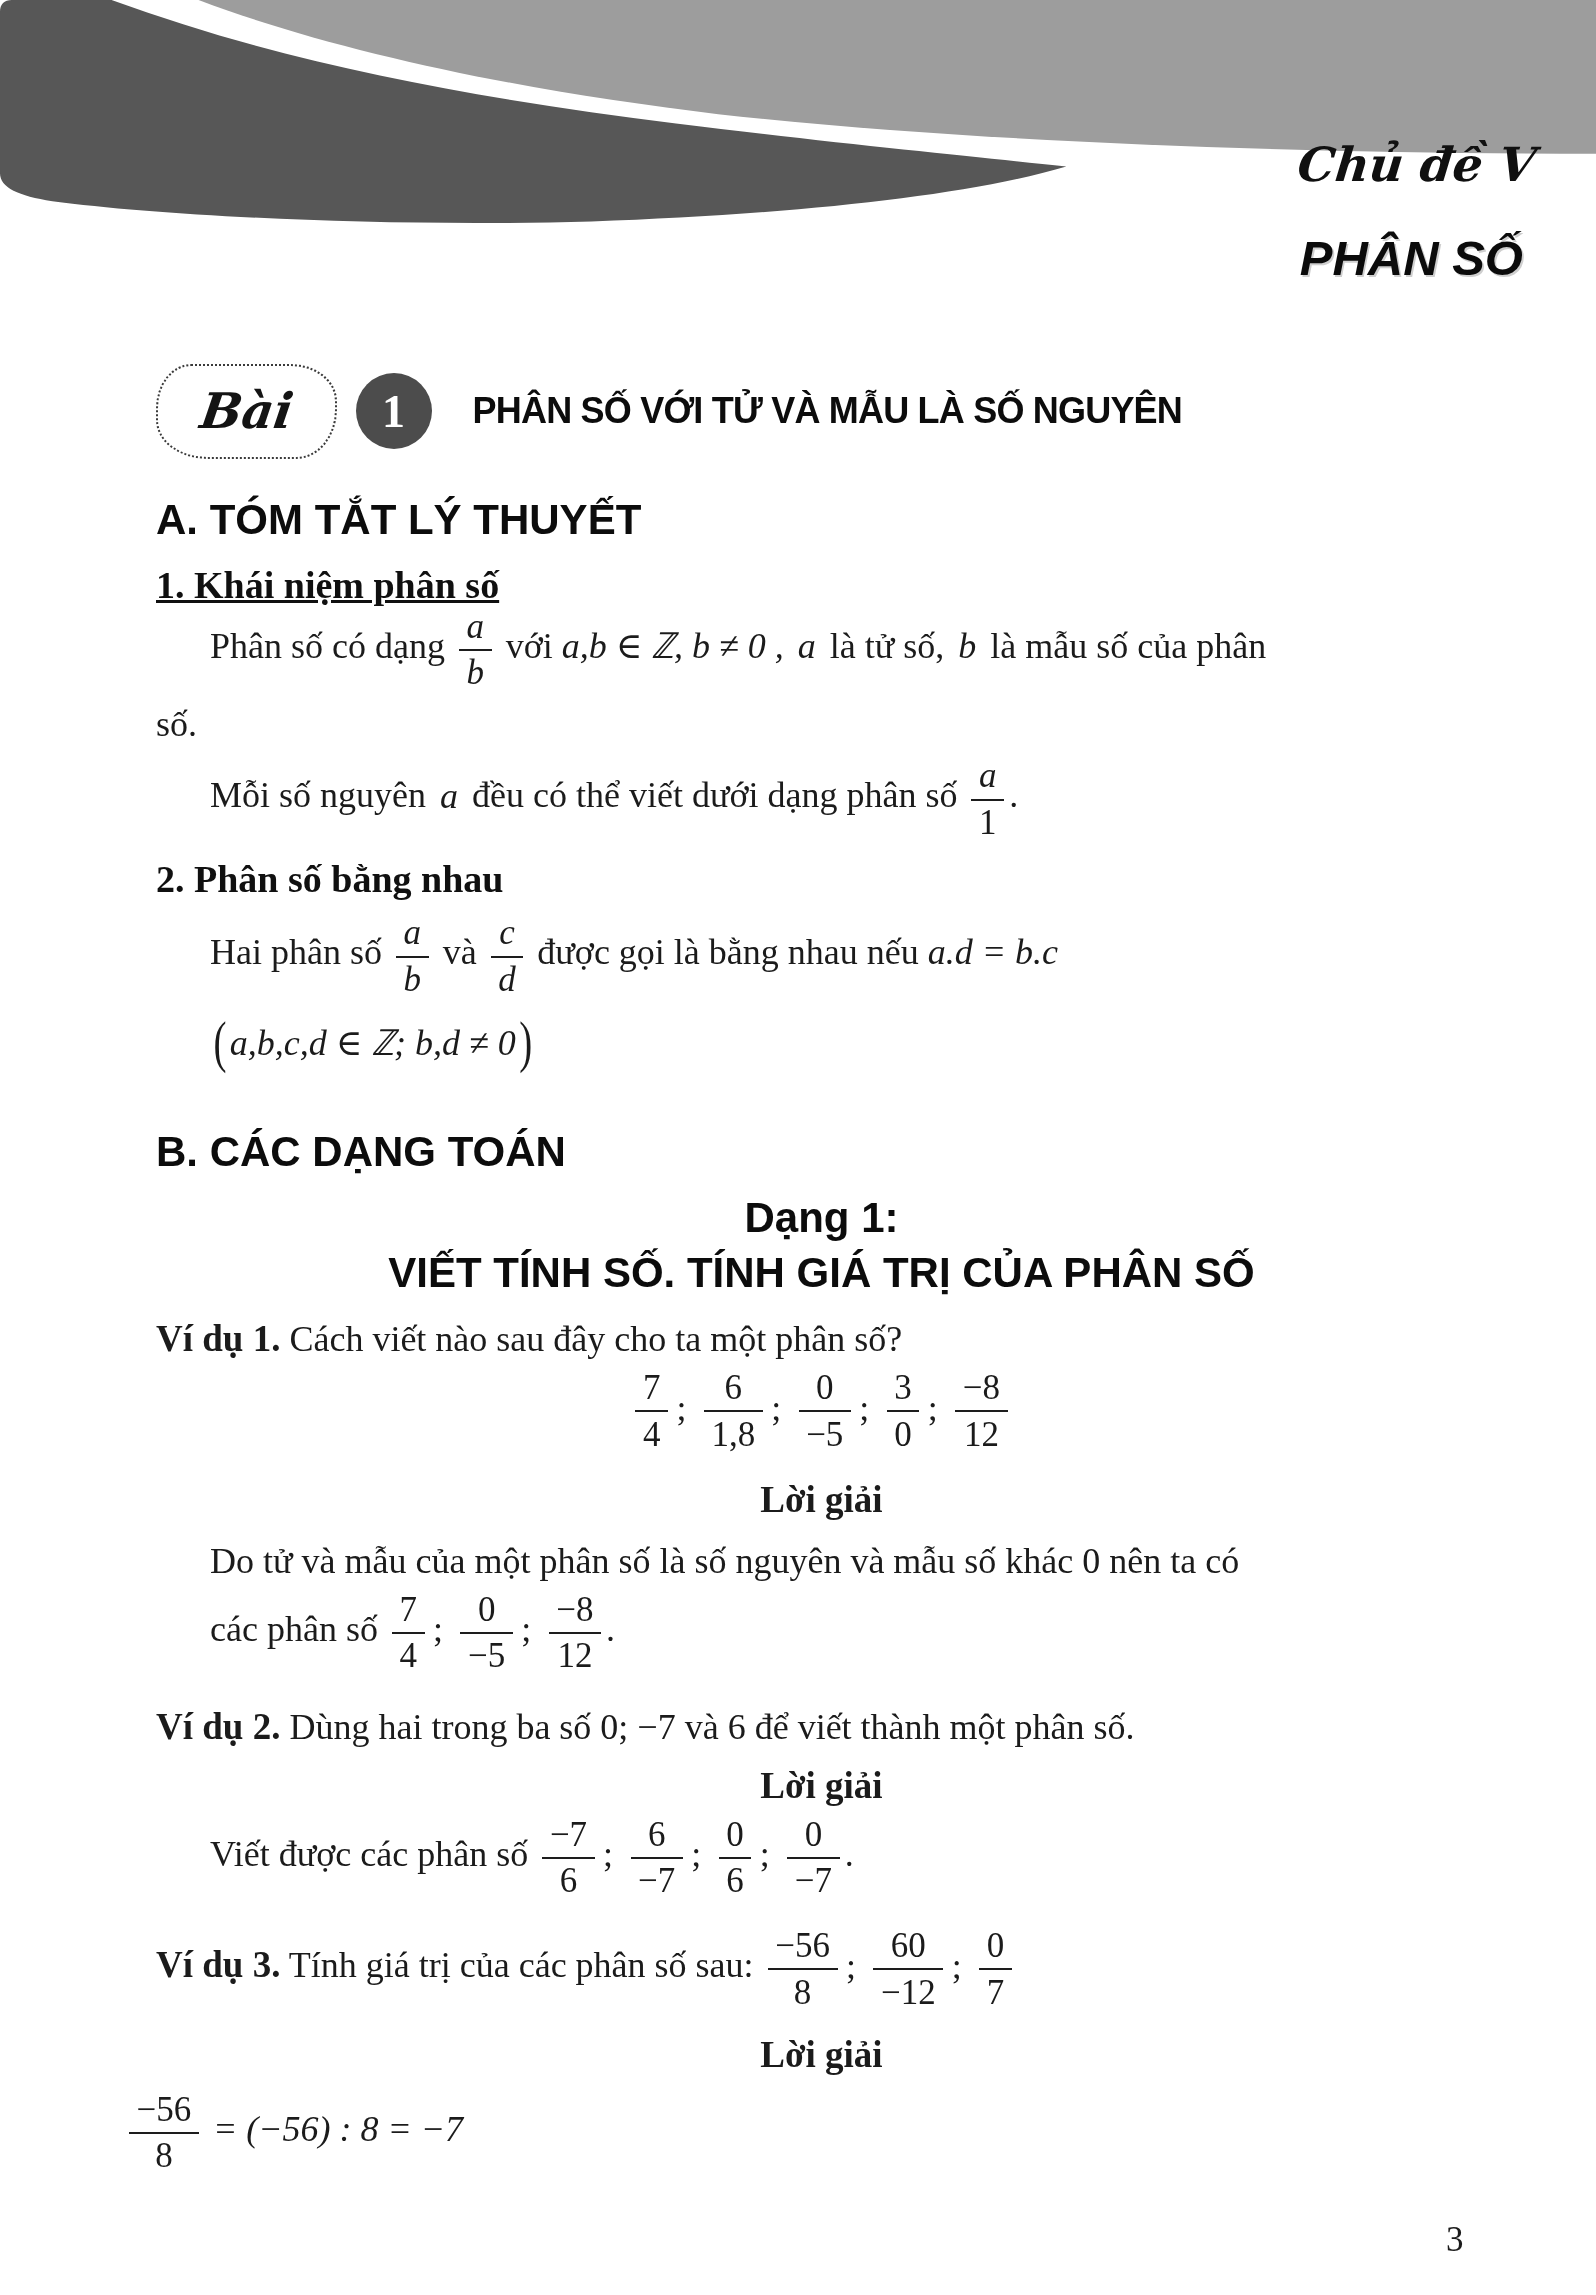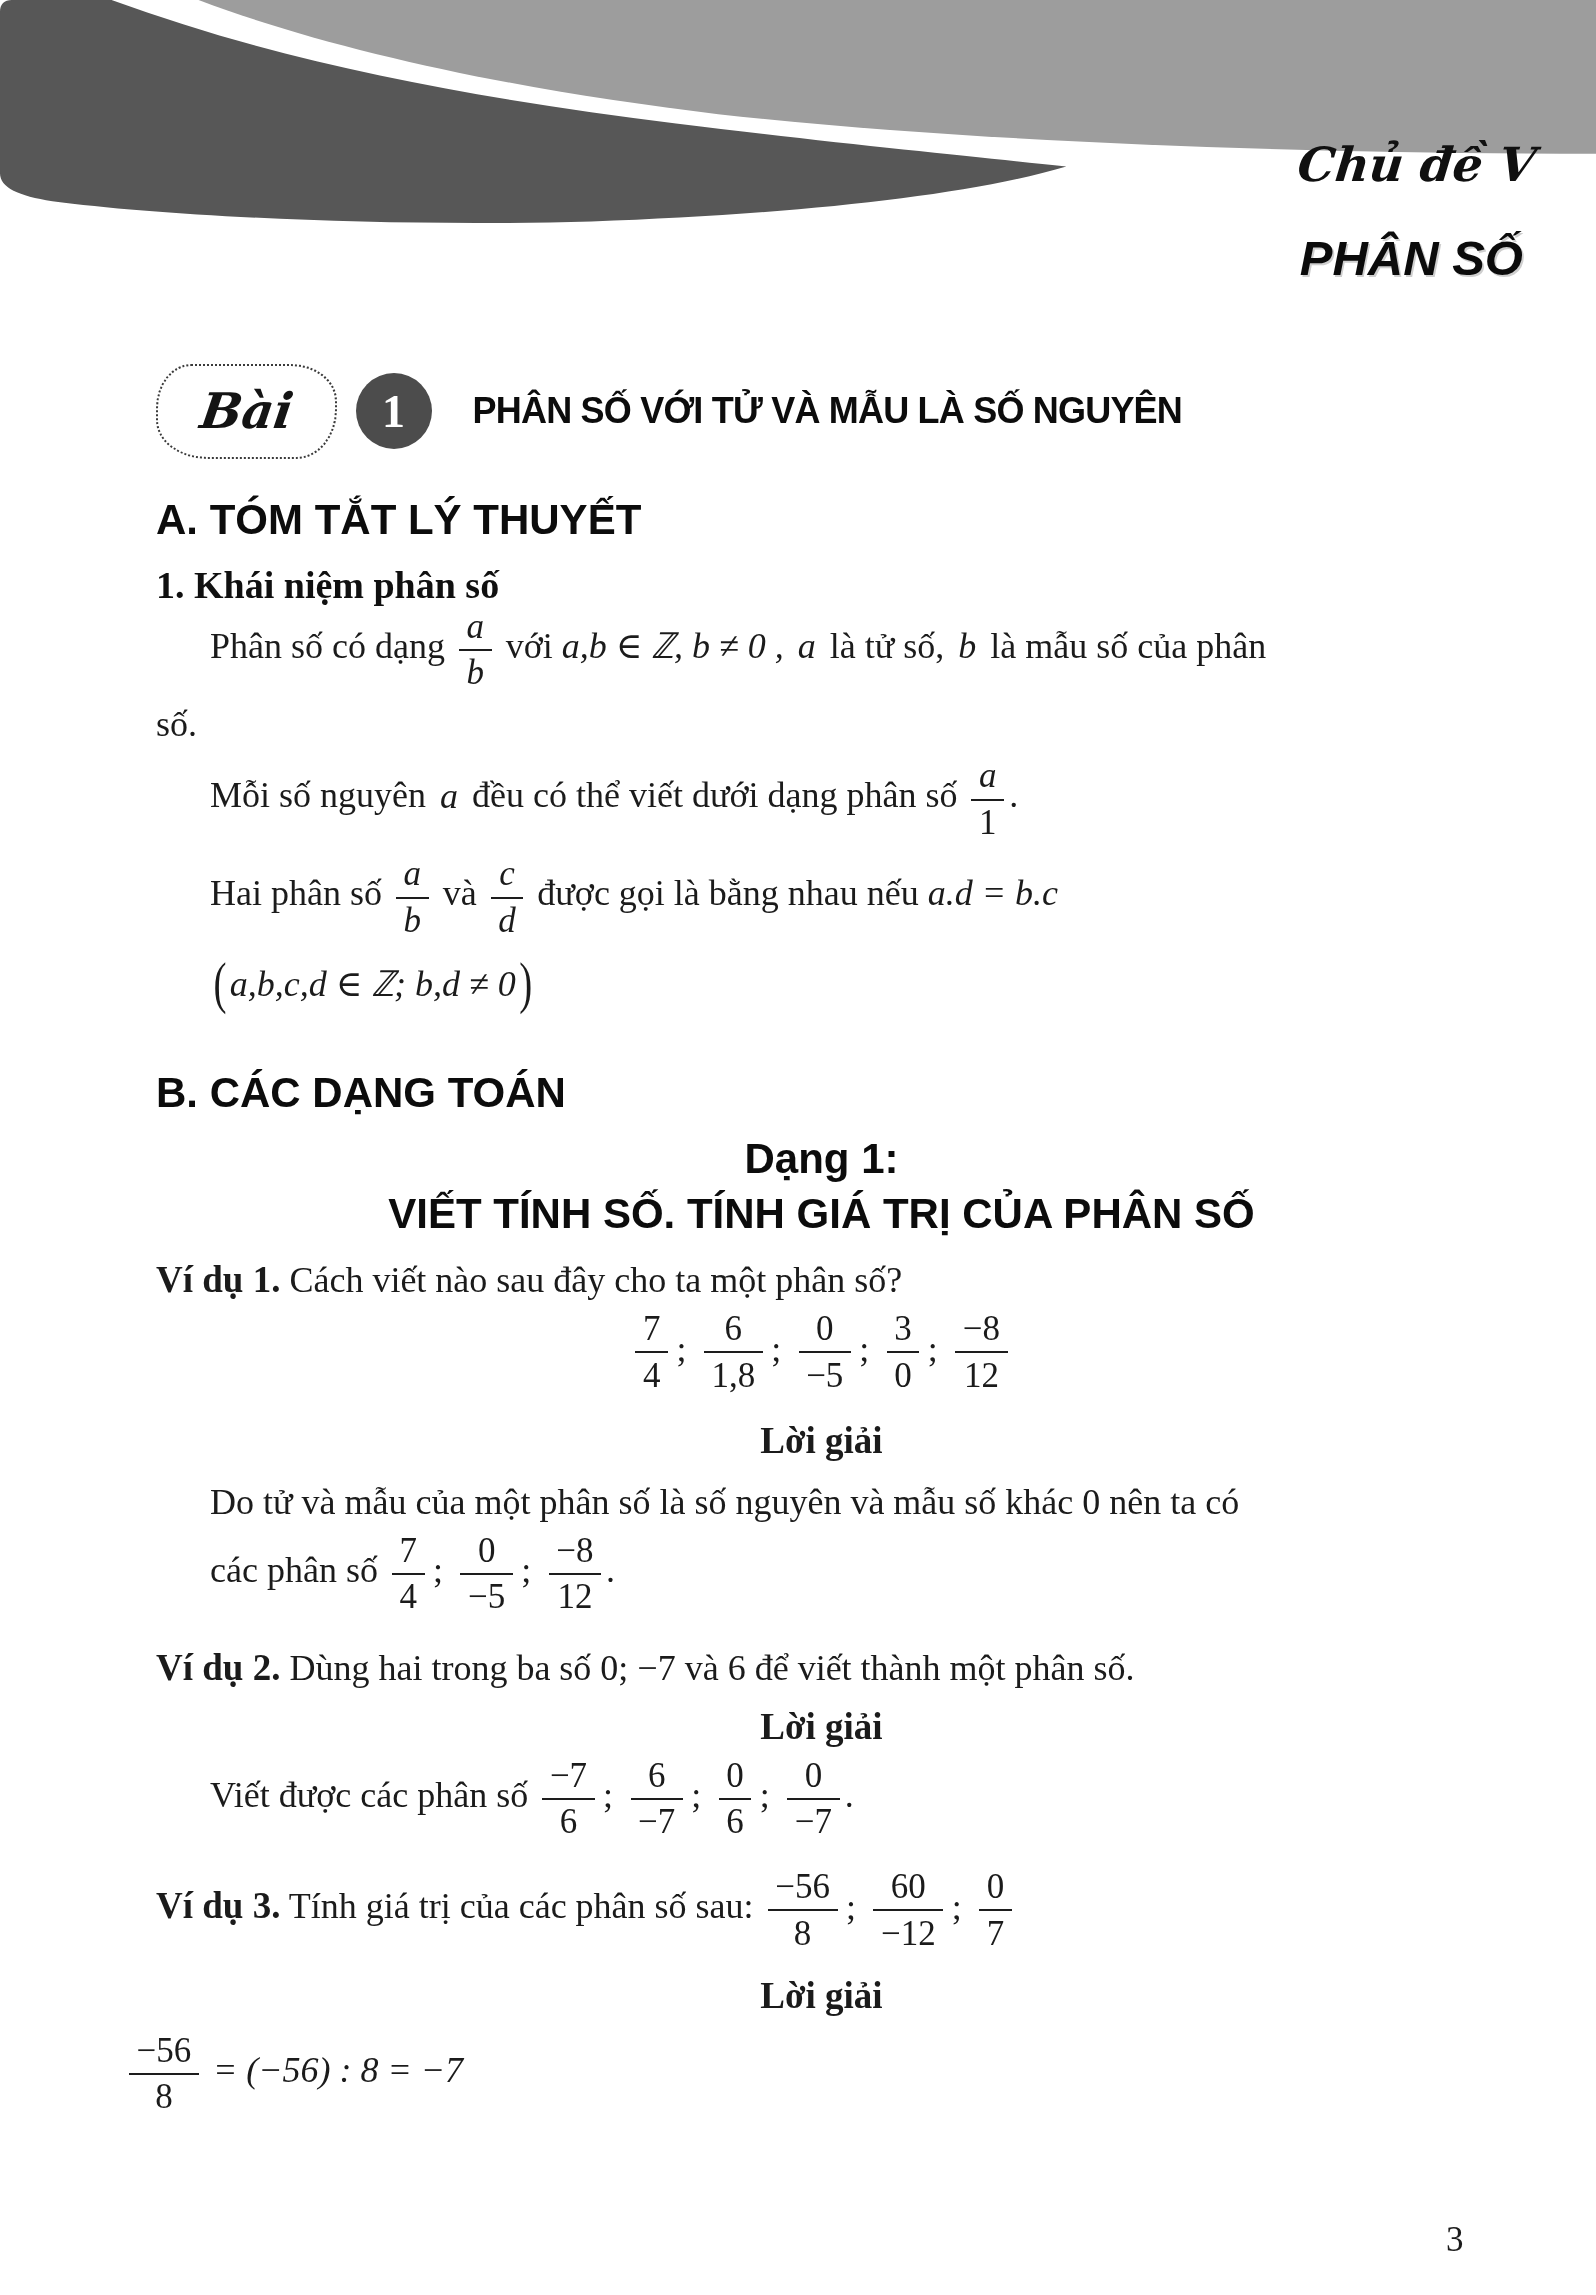--- a/index.html
+++ b/index.html
@@ -57,21 +57,21 @@
   }
   .h-sans{
     font-family:"Liberation Sans","DejaVu Sans",sans-serif;
     font-weight:bold;font-size:42px;color:#0c0c0c;
   }
   .h-serif{font-weight:bold;font-size:38px;color:#101010;}
   p{margin:0;font-size:36px;line-height:1.18;}
   .indent{padding-left:54px;}
   .centered{text-align:center;}
   .mt-a{margin-top:29px;}
-  .mt-concept{margin-top:18.6px;}
+  .mt-concept{margin-top:18.6px;text-decoration:underline;}
   .mt-p1{margin-top:1px;}
   .mt-so{margin-top:11px;}
   .mt-p2{margin-top:12px;}
   .mt-equal{margin-top:15px;}
   .mt-p3{margin-top:13.5px;}
   .mt-cond{margin-top:20px;}
   .mt-b{margin-top:63px;}
   .mt-dang{margin-top:18.6px;}
   .mt-dangtitle{margin-top:6.8px;}
   .mt-vd1{margin-top:20px;}
@@ -144,20 +144,21 @@
     <span>số.</span>
   </p>
 
   <p class="indent mt-p2">
     <span>Mỗi số nguyên</span>
     <span class="mvar">a</span>
     <span>đều có thể viết dưới dạng phân số</span>
     <span class="frac"><span class="num mvar">a</span><span class="den">1</span></span><span>.</span>
   </p>
 
+  <div class="h-serif mt-equal">2. Phân số bằng nhau</div>
 
   <p class="indent mt-p3">
     <span>Hai phân số</span>
     <span class="frac"><span class="num mvar">a</span><span class="den mvar">b</span></span>
     <span>và</span>
     <span class="frac"><span class="num mvar">c</span><span class="den mvar">d</span></span>
     <span>được gọi là bằng nhau nếu</span>
     <span class="math">a.d = b.c</span>
   </p>
 

